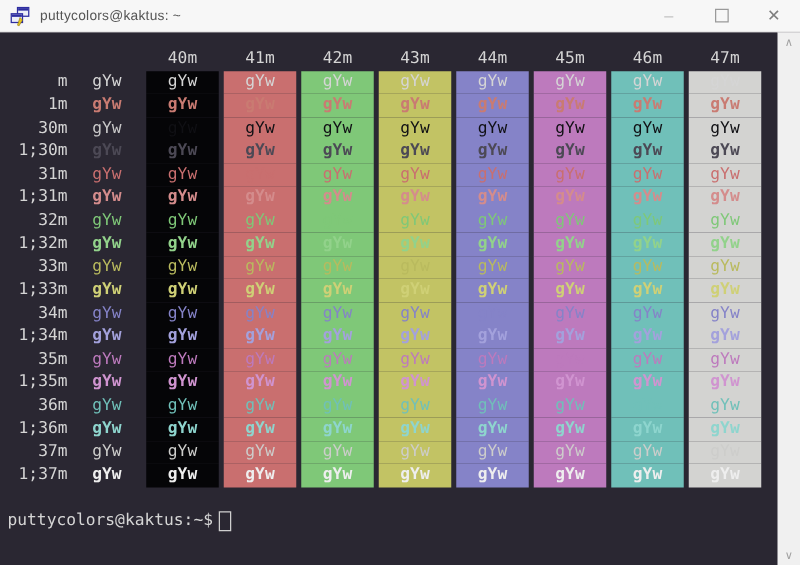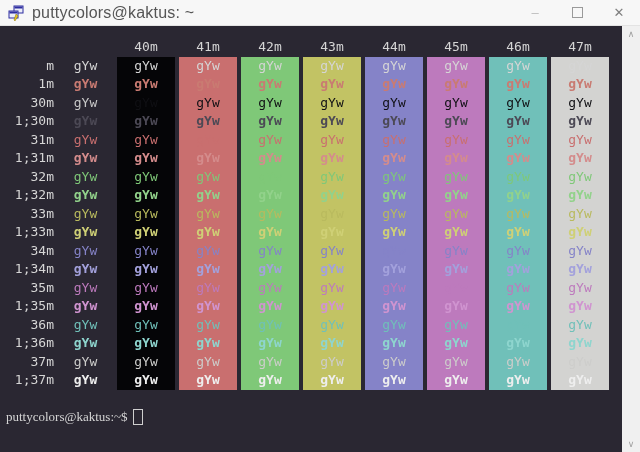--- a/index.html
+++ b/index.html
@@ -3,21 +3,21 @@
 <meta charset="utf-8">
 <style>
   html,body{margin:0;padding:0;}
   body{width:640px;height:452px;overflow:hidden;background:#2a2732;}
   .window{position:relative;width:640px;height:452px;font-family:"Liberation Sans",sans-serif;}
 
   
   .titlebar{position:absolute;top:0;left:0;right:0;height:26px;background:#f7f7f7;
             display:flex;align-items:center;border-bottom:1px solid #e3e3e3;box-sizing:border-box;}
   .app-icon{width:16px;height:16px;margin-left:8px;flex:0 0 auto;}
-  .win-title{margin-left:8px;font-size:16px;color:#555;letter-spacing:.2px;}
+  .win-title{margin-left:8px;font-size:11px;color:#555;letter-spacing:.2px;}
   .controls{margin-left:auto;display:flex;height:100%;}
   .ctrl{width:42px;height:100%;display:flex;align-items:center;justify-content:center;
         font-size:12px;color:#8a8a8a;cursor:default;}
   .ctrl.min{color:#bdbdbd;font-size:13px;}
   .max-box{width:9px;height:9px;border:1px solid #9a9a9a;display:inline-block;}
   .ctrl.close{font-size:13px;color:#7f7f7f;}
 
   
   .term{position:absolute;top:26px;left:0;right:18px;bottom:0;background:#2a2732;
         font-family:"DejaVu Sans Mono",monospace;font-size:13px;
@@ -74,21 +74,21 @@
         <div class="line"><span class="rlabel" style="color: rgb(213, 213, 213);">1;33m</span><span class="fcell bold" style="color: rgb(207, 208, 118);">gYw</span><span class="cell bold" style="color: rgb(207, 208, 118); background-color: rgb(5, 5, 7);">gYw</span><span class="cell bold" style="color: rgb(207, 208, 118); background-color: rgb(201, 111, 111);">gYw</span><span class="cell bold" style="color: rgb(207, 208, 118); background-color: rgb(127, 200, 120);">gYw</span><span class="cell bold" style="color: rgb(207, 208, 118); background-color: rgb(194, 195, 100);">gYw</span><span class="cell bold" style="color: rgb(207, 208, 118); background-color: rgb(133, 131, 200);">gYw</span><span class="cell bold" style="color: rgb(207, 208, 118); background-color: rgb(189, 122, 189);">gYw</span><span class="cell bold" style="color: rgb(207, 208, 118); background-color: rgb(112, 192, 185);">gYw</span><span class="cell bold" style="color: rgb(207, 208, 118); background-color: rgb(211, 211, 209);">gYw</span></div>
         <div class="line"><span class="rlabel" style="color: rgb(213, 213, 213);">34m</span><span class="fcell" style="color: rgb(133, 131, 200);">gYw</span><span class="cell" style="color: rgb(133, 131, 200); background-color: rgb(5, 5, 7);">gYw</span><span class="cell" style="color: rgb(133, 131, 200); background-color: rgb(201, 111, 111);">gYw</span><span class="cell" style="color: rgb(133, 131, 200); background-color: rgb(127, 200, 120);">gYw</span><span class="cell" style="color: rgb(133, 131, 200); background-color: rgb(194, 195, 100);">gYw</span><span class="cell" style="color: rgb(133, 131, 200); background-color: rgb(133, 131, 200);">gYw</span><span class="cell" style="color: rgb(133, 131, 200); background-color: rgb(189, 122, 189);">gYw</span><span class="cell" style="color: rgb(133, 131, 200); background-color: rgb(112, 192, 185);">gYw</span><span class="cell" style="color: rgb(133, 131, 200); background-color: rgb(211, 211, 209);">gYw</span></div>
         <div class="line"><span class="rlabel" style="color: rgb(213, 213, 213);">1;34m</span><span class="fcell bold" style="color: rgb(163, 161, 220);">gYw</span><span class="cell bold" style="color: rgb(163, 161, 220); background-color: rgb(5, 5, 7);">gYw</span><span class="cell bold" style="color: rgb(163, 161, 220); background-color: rgb(201, 111, 111);">gYw</span><span class="cell bold" style="color: rgb(163, 161, 220); background-color: rgb(127, 200, 120);">gYw</span><span class="cell bold" style="color: rgb(163, 161, 220); background-color: rgb(194, 195, 100);">gYw</span><span class="cell bold" style="color: rgb(163, 161, 220); background-color: rgb(133, 131, 200);">gYw</span><span class="cell bold" style="color: rgb(163, 161, 220); background-color: rgb(189, 122, 189);">gYw</span><span class="cell bold" style="color: rgb(163, 161, 220); background-color: rgb(112, 192, 185);">gYw</span><span class="cell bold" style="color: rgb(163, 161, 220); background-color: rgb(211, 211, 209);">gYw</span></div>
         <div class="line"><span class="rlabel" style="color: rgb(213, 213, 213);">35m</span><span class="fcell" style="color: rgb(189, 122, 189);">gYw</span><span class="cell" style="color: rgb(189, 122, 189); background-color: rgb(5, 5, 7);">gYw</span><span class="cell" style="color: rgb(189, 122, 189); background-color: rgb(201, 111, 111);">gYw</span><span class="cell" style="color: rgb(189, 122, 189); background-color: rgb(127, 200, 120);">gYw</span><span class="cell" style="color: rgb(189, 122, 189); background-color: rgb(194, 195, 100);">gYw</span><span class="cell" style="color: rgb(189, 122, 189); background-color: rgb(133, 131, 200);">gYw</span><span class="cell" style="color: rgb(189, 122, 189); background-color: rgb(189, 122, 189);">gYw</span><span class="cell" style="color: rgb(189, 122, 189); background-color: rgb(112, 192, 185);">gYw</span><span class="cell" style="color: rgb(189, 122, 189); background-color: rgb(211, 211, 209);">gYw</span></div>
         <div class="line"><span class="rlabel" style="color: rgb(213, 213, 213);">1;35m</span><span class="fcell bold" style="color: rgb(208, 148, 208);">gYw</span><span class="cell bold" style="color: rgb(208, 148, 208); background-color: rgb(5, 5, 7);">gYw</span><span class="cell bold" style="color: rgb(208, 148, 208); background-color: rgb(201, 111, 111);">gYw</span><span class="cell bold" style="color: rgb(208, 148, 208); background-color: rgb(127, 200, 120);">gYw</span><span class="cell bold" style="color: rgb(208, 148, 208); background-color: rgb(194, 195, 100);">gYw</span><span class="cell bold" style="color: rgb(208, 148, 208); background-color: rgb(133, 131, 200);">gYw</span><span class="cell bold" style="color: rgb(208, 148, 208); background-color: rgb(189, 122, 189);">gYw</span><span class="cell bold" style="color: rgb(208, 148, 208); background-color: rgb(112, 192, 185);">gYw</span><span class="cell bold" style="color: rgb(208, 148, 208); background-color: rgb(211, 211, 209);">gYw</span></div>
         <div class="line"><span class="rlabel" style="color: rgb(213, 213, 213);">36m</span><span class="fcell" style="color: rgb(112, 192, 185);">gYw</span><span class="cell" style="color: rgb(112, 192, 185); background-color: rgb(5, 5, 7);">gYw</span><span class="cell" style="color: rgb(112, 192, 185); background-color: rgb(201, 111, 111);">gYw</span><span class="cell" style="color: rgb(112, 192, 185); background-color: rgb(127, 200, 120);">gYw</span><span class="cell" style="color: rgb(112, 192, 185); background-color: rgb(194, 195, 100);">gYw</span><span class="cell" style="color: rgb(112, 192, 185); background-color: rgb(133, 131, 200);">gYw</span><span class="cell" style="color: rgb(112, 192, 185); background-color: rgb(189, 122, 189);">gYw</span><span class="cell" style="color: rgb(112, 192, 185); background-color: rgb(112, 192, 185);">gYw</span><span class="cell" style="color: rgb(112, 192, 185); background-color: rgb(211, 211, 209);">gYw</span></div>
         <div class="line"><span class="rlabel" style="color: rgb(213, 213, 213);">1;36m</span><span class="fcell bold" style="color: rgb(142, 213, 206);">gYw</span><span class="cell bold" style="color: rgb(142, 213, 206); background-color: rgb(5, 5, 7);">gYw</span><span class="cell bold" style="color: rgb(142, 213, 206); background-color: rgb(201, 111, 111);">gYw</span><span class="cell bold" style="color: rgb(142, 213, 206); background-color: rgb(127, 200, 120);">gYw</span><span class="cell bold" style="color: rgb(142, 213, 206); background-color: rgb(194, 195, 100);">gYw</span><span class="cell bold" style="color: rgb(142, 213, 206); background-color: rgb(133, 131, 200);">gYw</span><span class="cell bold" style="color: rgb(142, 213, 206); background-color: rgb(189, 122, 189);">gYw</span><span class="cell bold" style="color: rgb(142, 213, 206); background-color: rgb(112, 192, 185);">gYw</span><span class="cell bold" style="color: rgb(142, 213, 206); background-color: rgb(211, 211, 209);">gYw</span></div>
         <div class="line"><span class="rlabel" style="color: rgb(213, 213, 213);">37m</span><span class="fcell" style="color: rgb(205, 205, 203);">gYw</span><span class="cell" style="color: rgb(205, 205, 203); background-color: rgb(5, 5, 7);">gYw</span><span class="cell" style="color: rgb(205, 205, 203); background-color: rgb(201, 111, 111);">gYw</span><span class="cell" style="color: rgb(205, 205, 203); background-color: rgb(127, 200, 120);">gYw</span><span class="cell" style="color: rgb(205, 205, 203); background-color: rgb(194, 195, 100);">gYw</span><span class="cell" style="color: rgb(205, 205, 203); background-color: rgb(133, 131, 200);">gYw</span><span class="cell" style="color: rgb(205, 205, 203); background-color: rgb(189, 122, 189);">gYw</span><span class="cell" style="color: rgb(205, 205, 203); background-color: rgb(112, 192, 185);">gYw</span><span class="cell" style="color: rgb(205, 205, 203); background-color: rgb(211, 211, 209);">gYw</span></div>
         <div class="line"><span class="rlabel" style="color: rgb(213, 213, 213);">1;37m</span><span class="fcell bold" style="color: rgb(238, 238, 238);">gYw</span><span class="cell bold" style="color: rgb(238, 238, 238); background-color: rgb(5, 5, 7);">gYw</span><span class="cell bold" style="color: rgb(238, 238, 238); background-color: rgb(201, 111, 111);">gYw</span><span class="cell bold" style="color: rgb(238, 238, 238); background-color: rgb(127, 200, 120);">gYw</span><span class="cell bold" style="color: rgb(238, 238, 238); background-color: rgb(194, 195, 100);">gYw</span><span class="cell bold" style="color: rgb(238, 238, 238); background-color: rgb(133, 131, 200);">gYw</span><span class="cell bold" style="color: rgb(238, 238, 238); background-color: rgb(189, 122, 189);">gYw</span><span class="cell bold" style="color: rgb(238, 238, 238); background-color: rgb(112, 192, 185);">gYw</span><span class="cell bold" style="color: rgb(238, 238, 238); background-color: rgb(211, 211, 209);">gYw</span></div>
         <div class="line"></div>
-        <div class="line prompt-line"><span class="" style="color: rgb(213, 213, 213); font-family: Liberation Serif, serif;">puttycolors@kaktus:~$</span><span class="cursor" style="border-color: rgb(207, 207, 207);"></span></div>
+        <div class="line prompt-line"><span class="" style="color: rgb(213, 213, 213);">puttycolors@kaktus:~$</span><span class="cursor" style="border-color: rgb(207, 207, 207);"></span></div>
       </div>
   </div>
 
   <div class="scrollbar">
     <span class="sb-arrow">∧</span>
     <span class="sb-arrow">∨</span>
   </div>
 
 </div>
 

